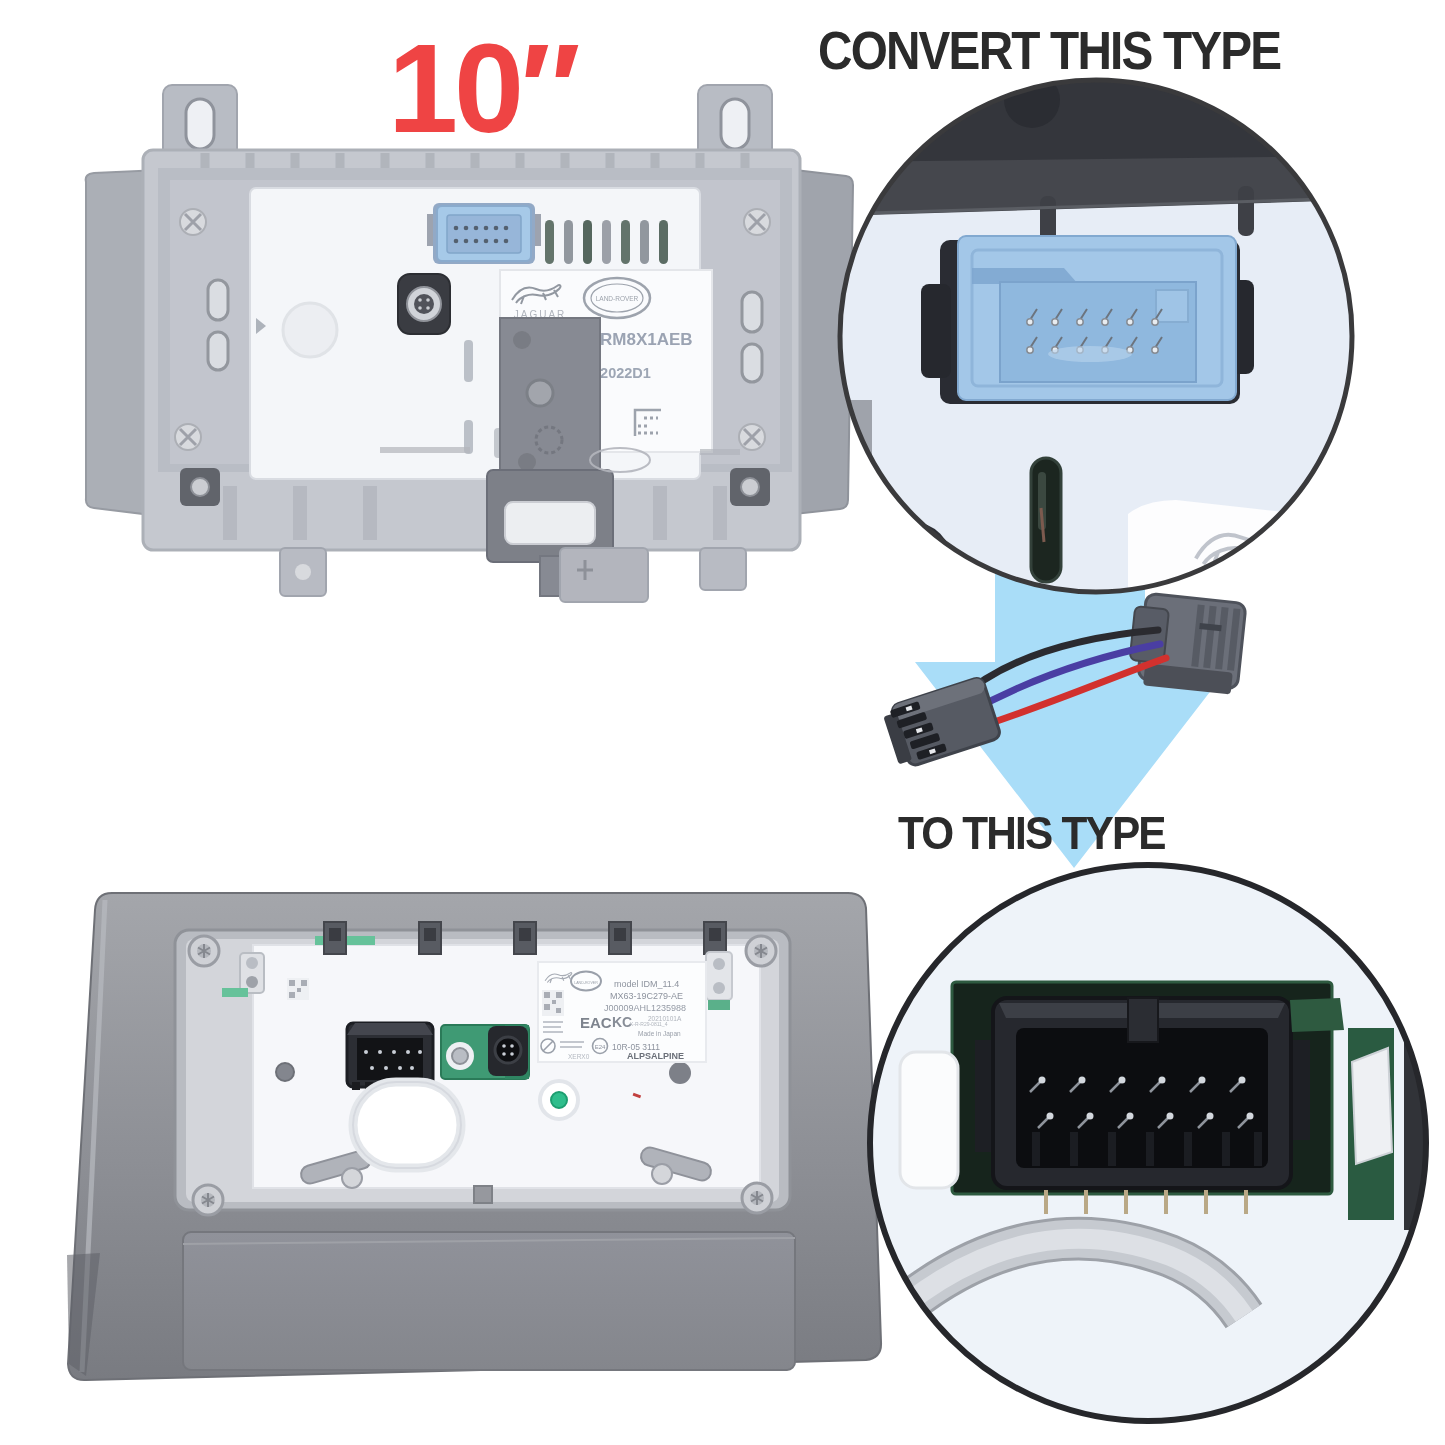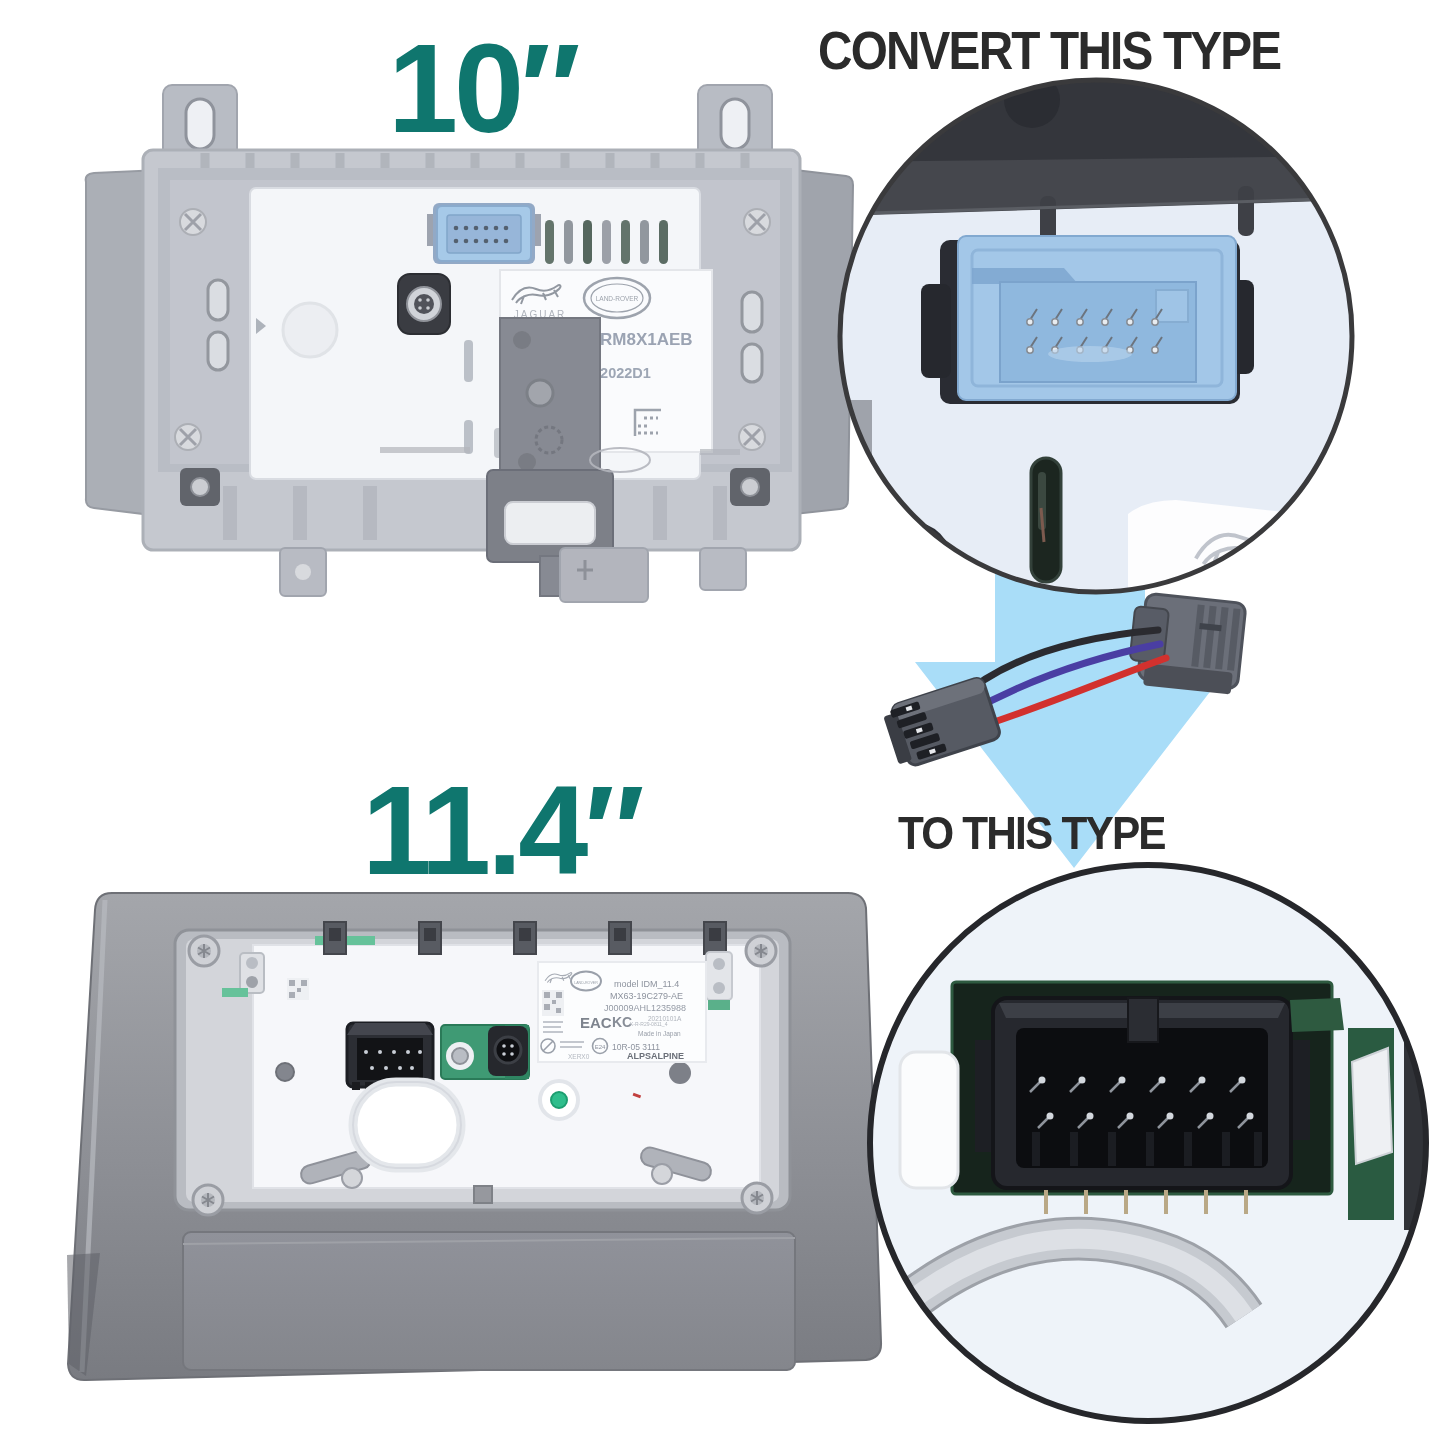--- a/index.html
+++ b/index.html
@@ -1,19 +1,19 @@
 <!DOCTYPE html>
 <html><head>
 <meta charset="utf-8">
 <style>
   html,body{margin:0;padding:0;background:#fff;}
   #stage{position:relative;width:1445px;height:1445px;background:#fff;overflow:hidden;
          font-family:"Liberation Sans","DejaVu Sans",sans-serif;}
   #stage svg{position:absolute;left:0;top:0;}
-  .size-label{position:absolute;color:#0f766e;font-weight:bold;line-height:1;
+  .size-label{position:absolute;color:#ef4444;font-weight:bold;line-height:1;
               letter-spacing:-4px;font-size:126px;}
   .type-title{position:absolute;color:#2b2b2b;font-weight:bold;line-height:1;
               letter-spacing:-2px;transform:scaleX(.9);transform-origin:left top;white-space:nowrap;}
   #convert-title{left:818px;top:24px;font-size:53px;}
   #to-title{left:898px;top:809px;font-size:47px;}
   #size10{left:388px;top:26px;}
   #size114{left:362px;top:768px;}
   svg text{font-family:"Liberation Sans","DejaVu Sans",sans-serif;}
 </style>
 </head>
@@ -508,16 +508,15 @@
 
       <path d="M905,1305 C990,1238 1080,1222 1170,1256 C1205,1270 1228,1292 1244,1316" fill="none" stroke="#9da1a8" stroke-width="44"></path>
       <path d="M905,1305 C990,1238 1080,1222 1170,1256 C1205,1270 1228,1292 1244,1316" fill="none" stroke="#c6cad0" stroke-width="38"></path>
       <path d="M905,1305 C990,1238 1080,1222 1170,1256 C1205,1270 1228,1292 1244,1316" fill="none" stroke="#dde0e5" stroke-width="20"></path>
     </g>
     <circle cx="1148" cy="1143" r="278" fill="none" stroke="#26272b" stroke-width="6"></circle>
   </g>
 </svg>
 
   <div id="size10" class="size-label">10″</div>
-  <div id="size114" class="size-label">11.4″</div>
   <div id="convert-title" class="type-title">CONVERT THIS TYPE</div>
   <div id="to-title" class="type-title">TO THIS TYPE</div>
 </div>
 
 </body></html>

